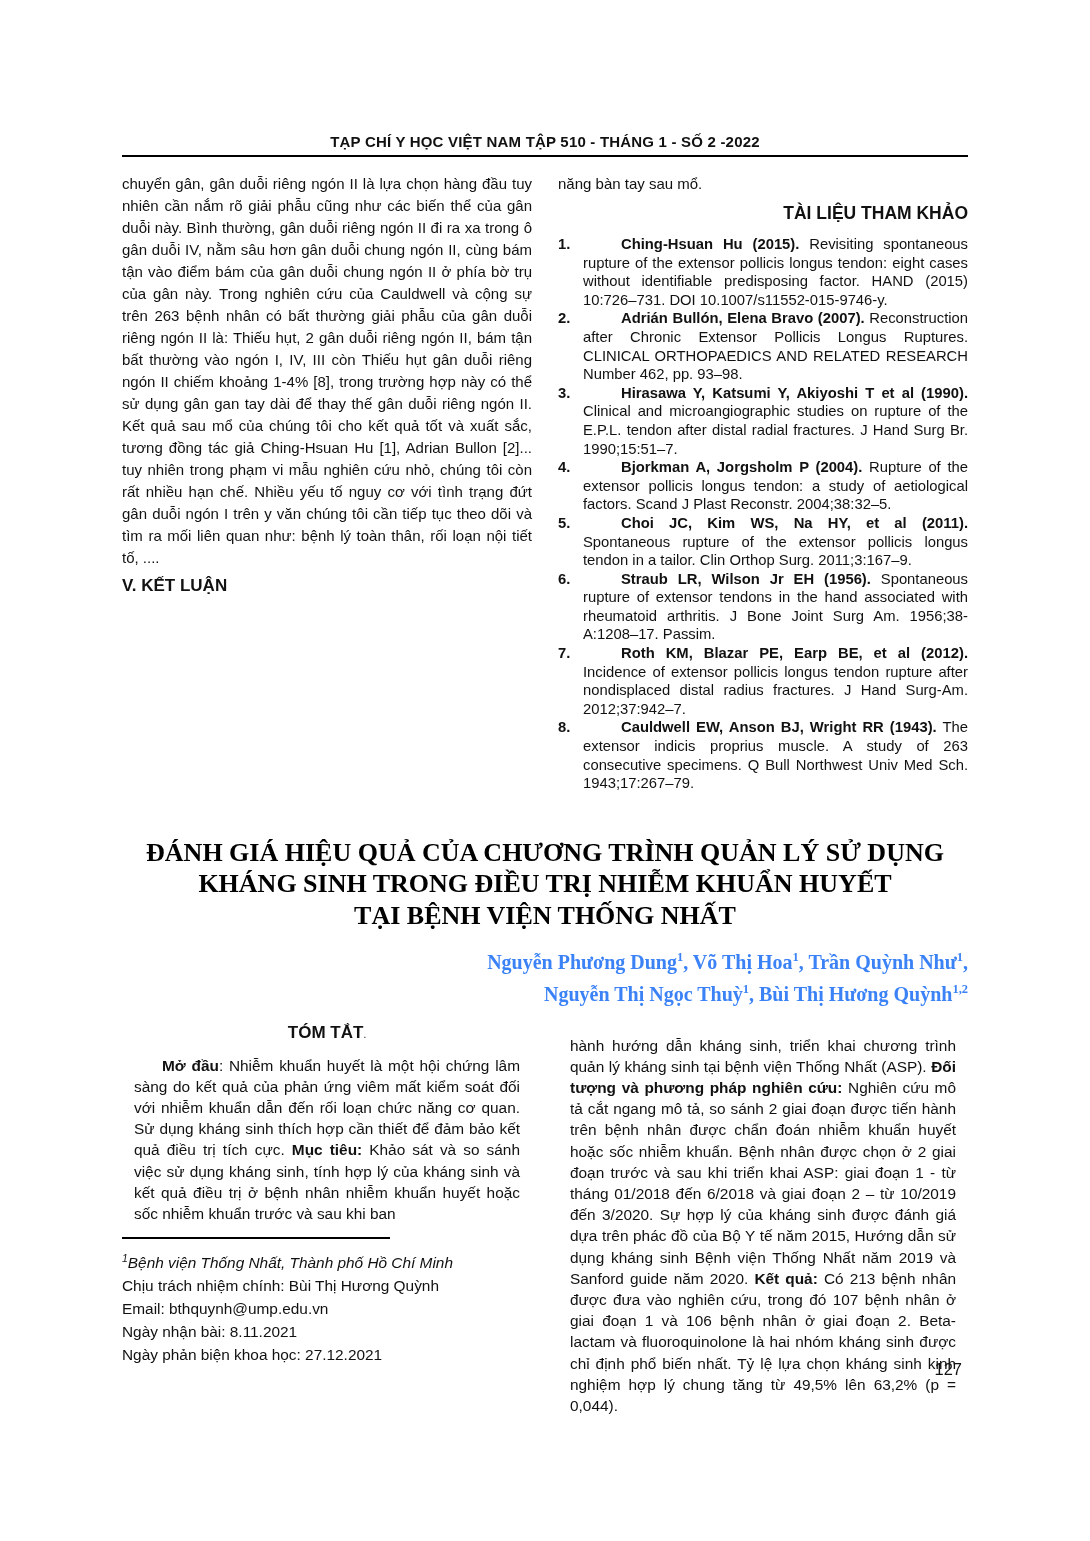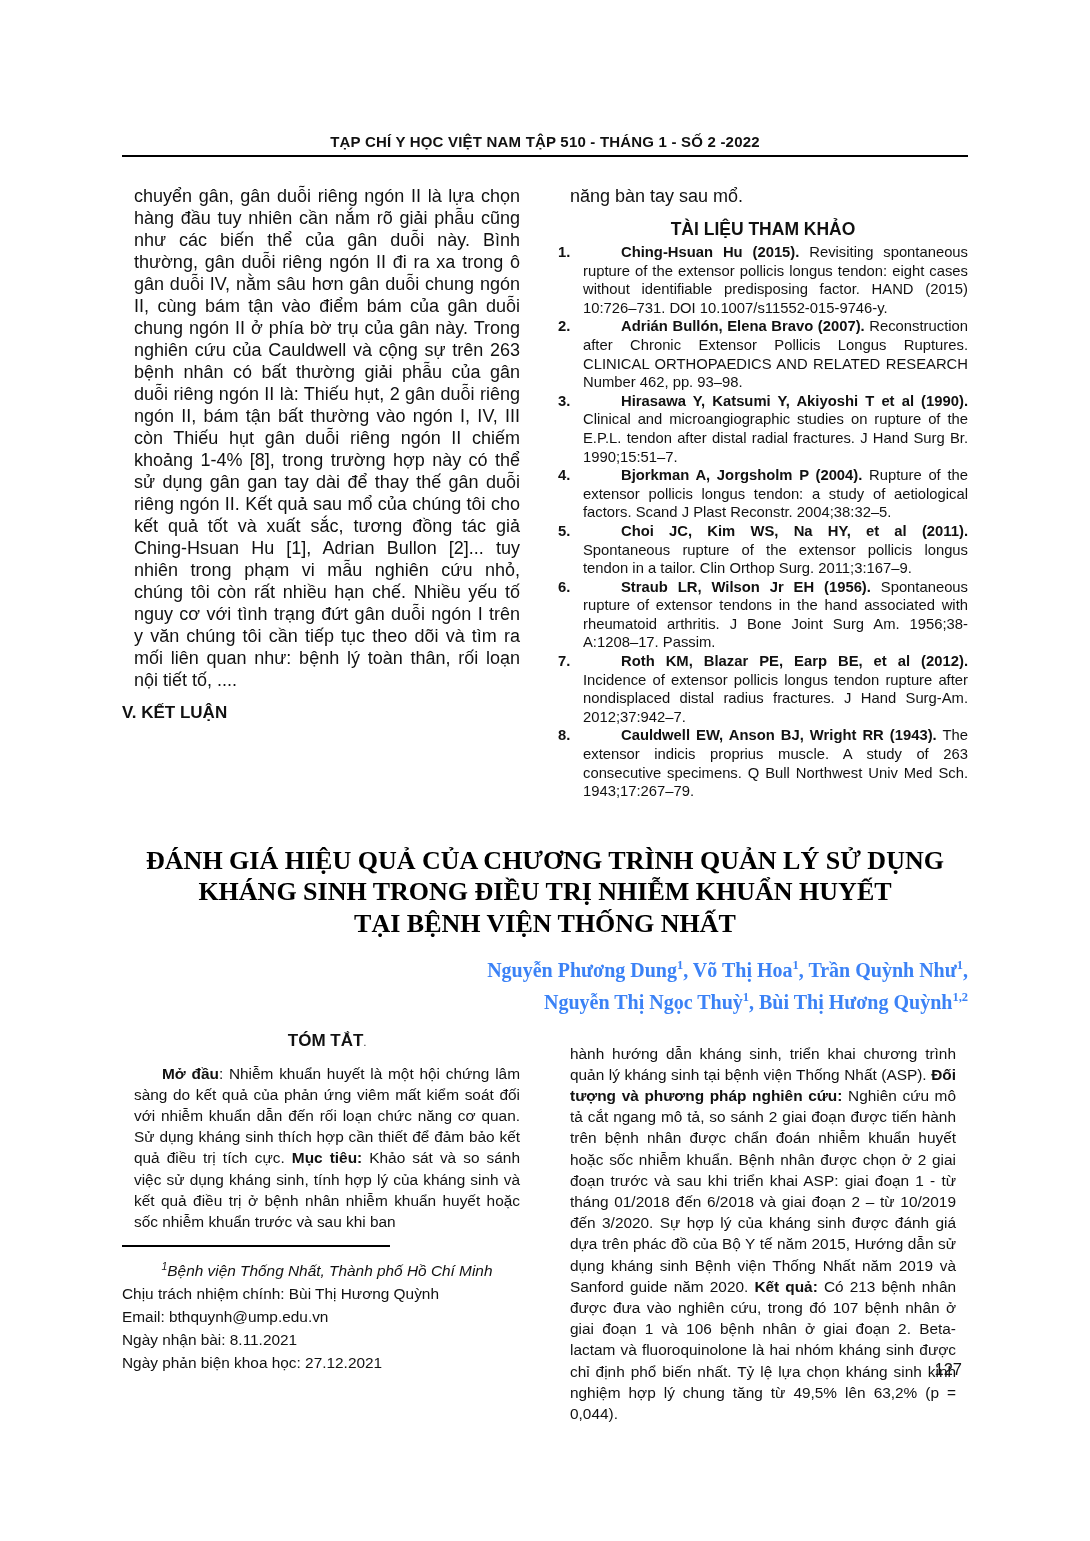--- a/index.html
+++ b/index.html
@@ -11,28 +11,28 @@
   .content { padding:133px 122px 0 122px; }
 
   .journal-header {
     text-align:center; font-weight:bold; font-size:15px; letter-spacing:0.2px;
     padding-bottom:5px; border-bottom:2px solid #000;
   }
 
   .cols { display:flex; gap:26px; margin-top:16px; }
   .col { width:410px; box-sizing:border-box; text-align:justify; }
 
-  .body-text { font-size:18px; line-height:22px; margin:12px; }
+  .body-text { font-size:15px; line-height:22px; margin:0; }
   .indent { text-indent:28px; }
 
   .section-heading {
     font-size:17px; font-weight:bold; margin:7px 0 2px 0; text-align:left;
   }
 
-  .refs-heading { font-size:17.5px; font-weight:bold; margin:8px 0 3px 0; text-align:center; }
+  .refs-heading { font-size:17.5px; font-weight:bold; margin:8px 0 11px 0; text-align:right; }
   .refs { list-style:none; margin:0; padding:0; font-size:14.8px; line-height:18.6px; }
   .ref { position:relative; padding-left:25px; margin:0; }
   .ref-num { position:absolute; left:0; top:0; font-weight:bold; }
   .ref-head { font-weight:bold;margin-left:38px; }
 
   .article-title {
     margin:44px 0 0 0; text-align:center;
     font-family:"Liberation Serif", serif; font-weight:bold;
     font-size:26px; line-height:31.5px; color:#000;
   }
@@ -46,21 +46,21 @@
   .authors sup { font-size:12.5px; }
 
   .abstract-cols { display:flex; gap:26px; margin-top:15px; }
   .abstract-heading { font-size:17px; font-weight:bold; margin:0 0 4px 0; text-align:center; }
   .abstract-heading .dot { font-weight:normal; font-size:10px; vertical-align:baseline; }
   .abstract-text { font-size:15.4px; line-height:21.2px; margin:12px; }
 
   .footnote-block { margin-top:13px; }
   .footnote-rule { width:268px; border-top:2px solid #000; margin:0 0 8px 0; }
   .footnote { font-size:15.4px; line-height:23px; text-align:left; }
-  .fn-italic { font-style:italic;text-align:center; }
+  .fn-italic { font-style:italic; }
   .footnote sup { font-size:10.5px; }
 
   .page-number {
     position:absolute; right:128px; bottom:162px; font-size:16.5px; color:#111;
   }
 </style>
 </head>
 <body>
 
 <div class="page">

